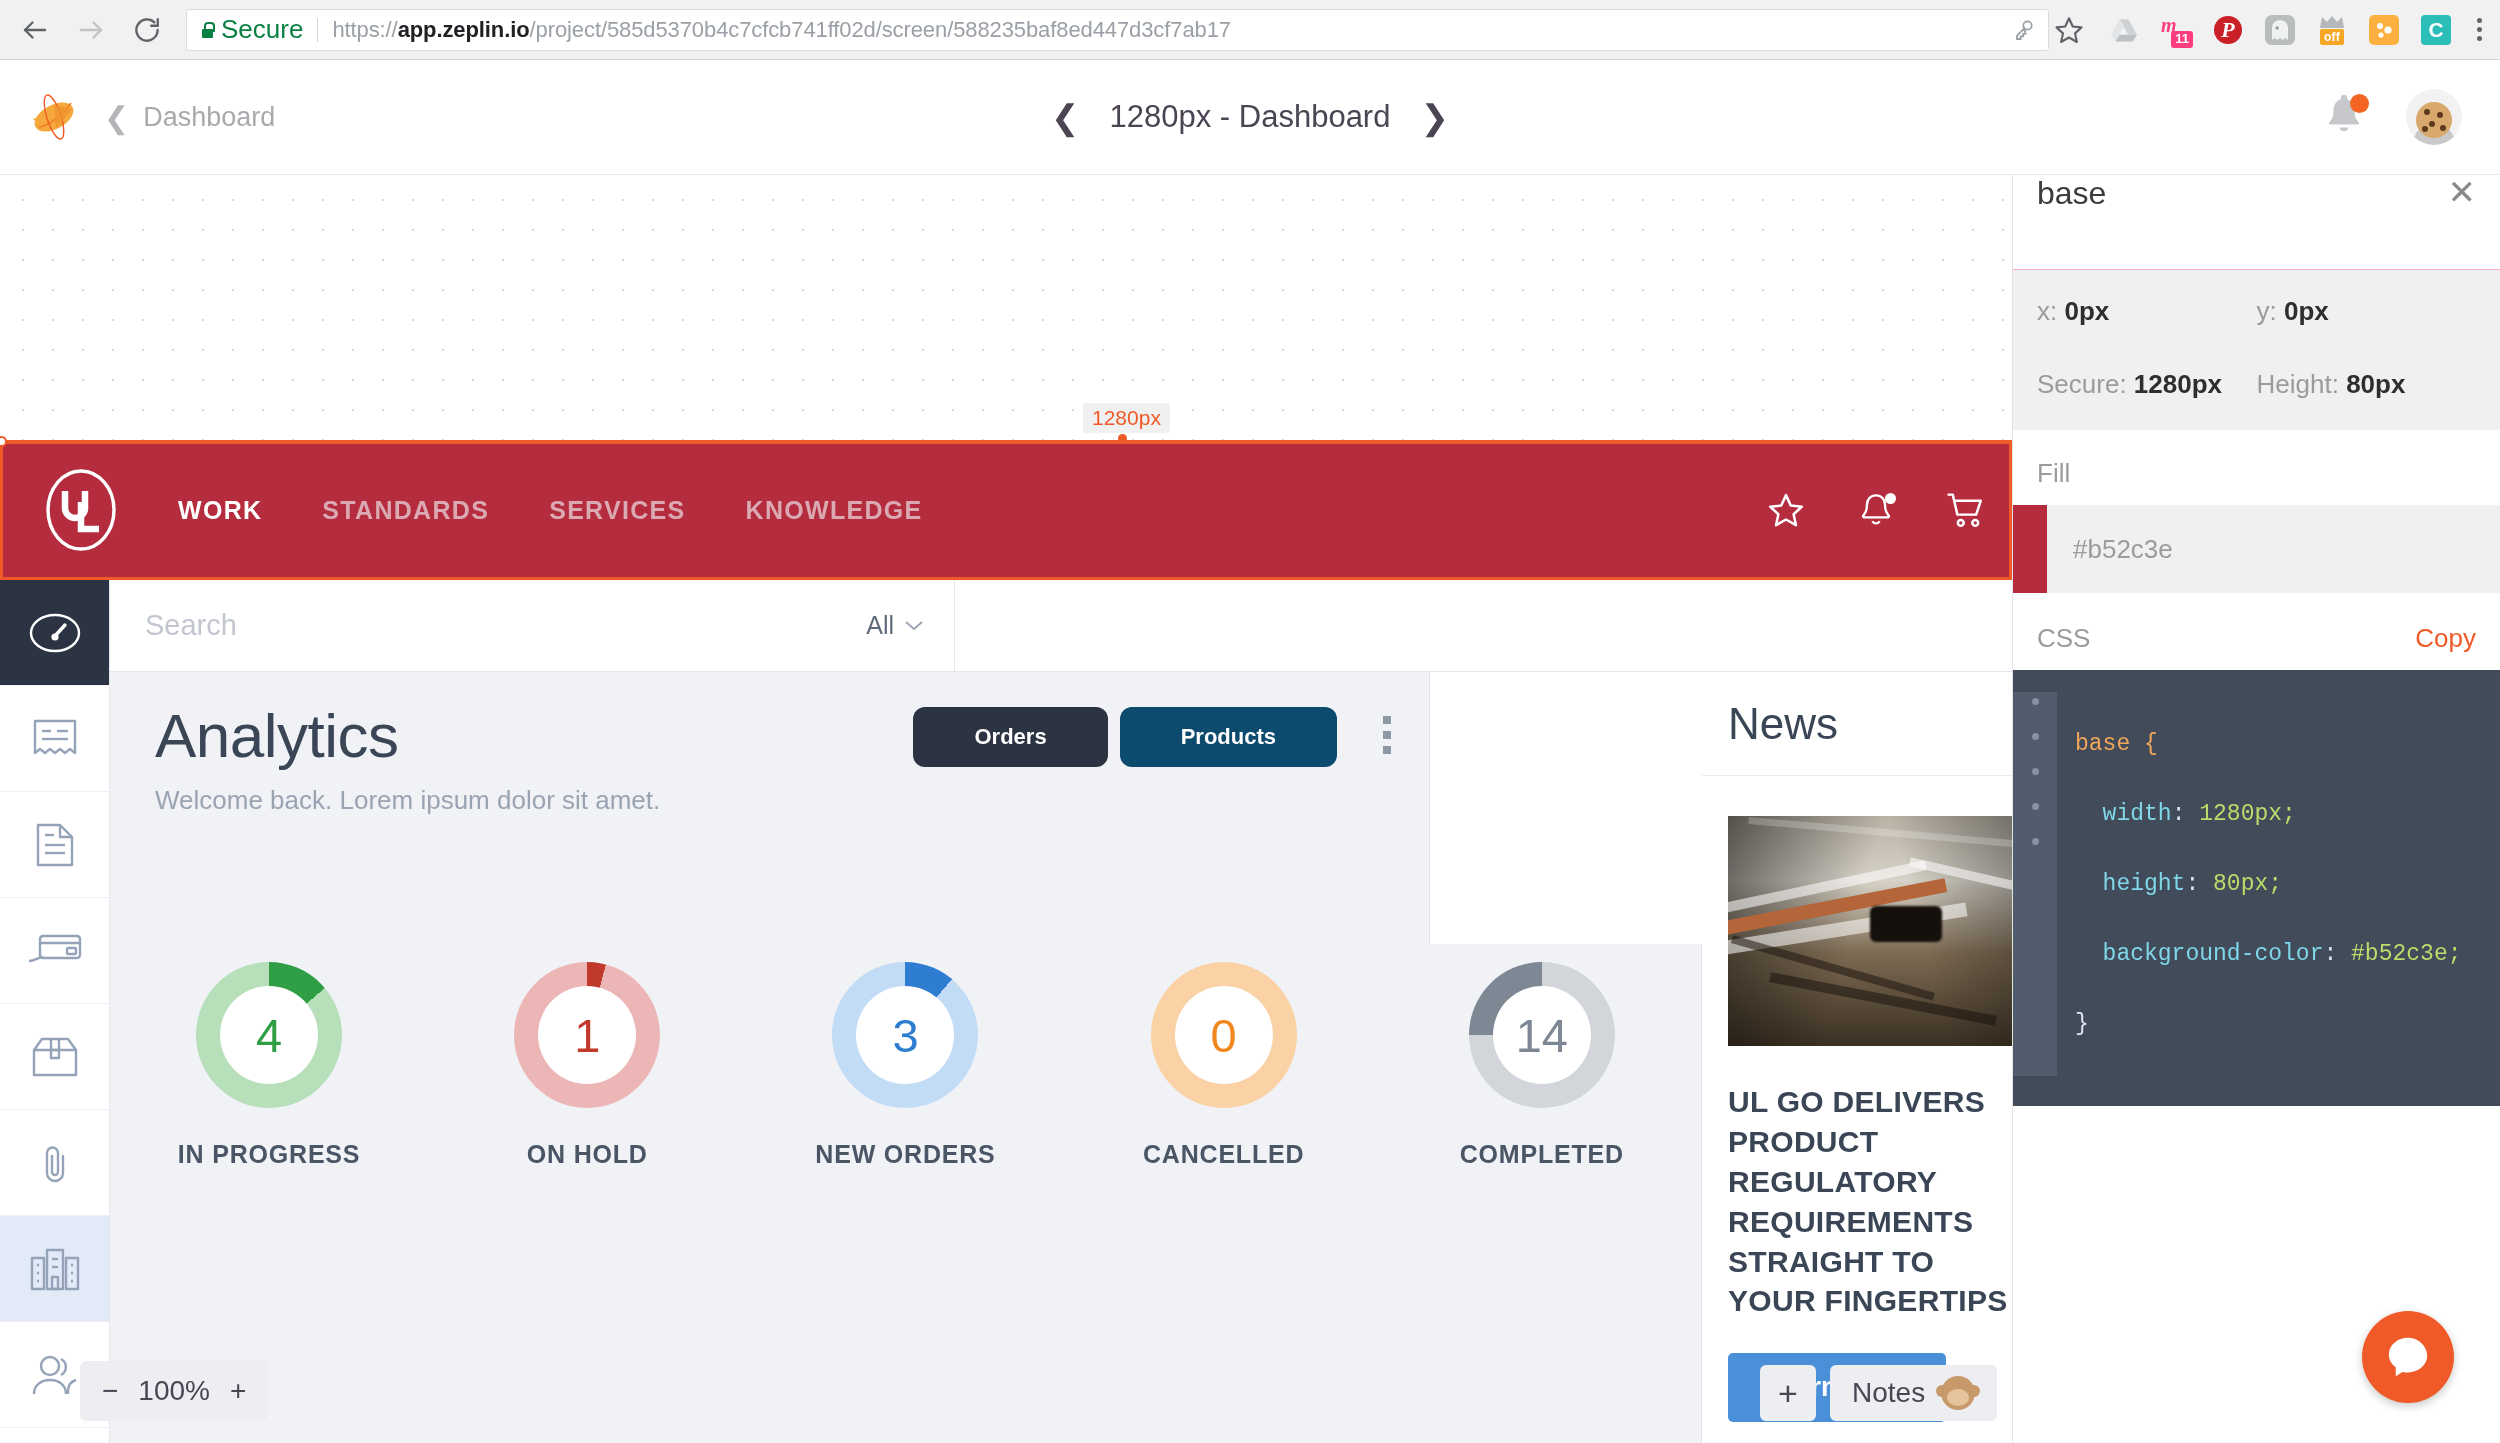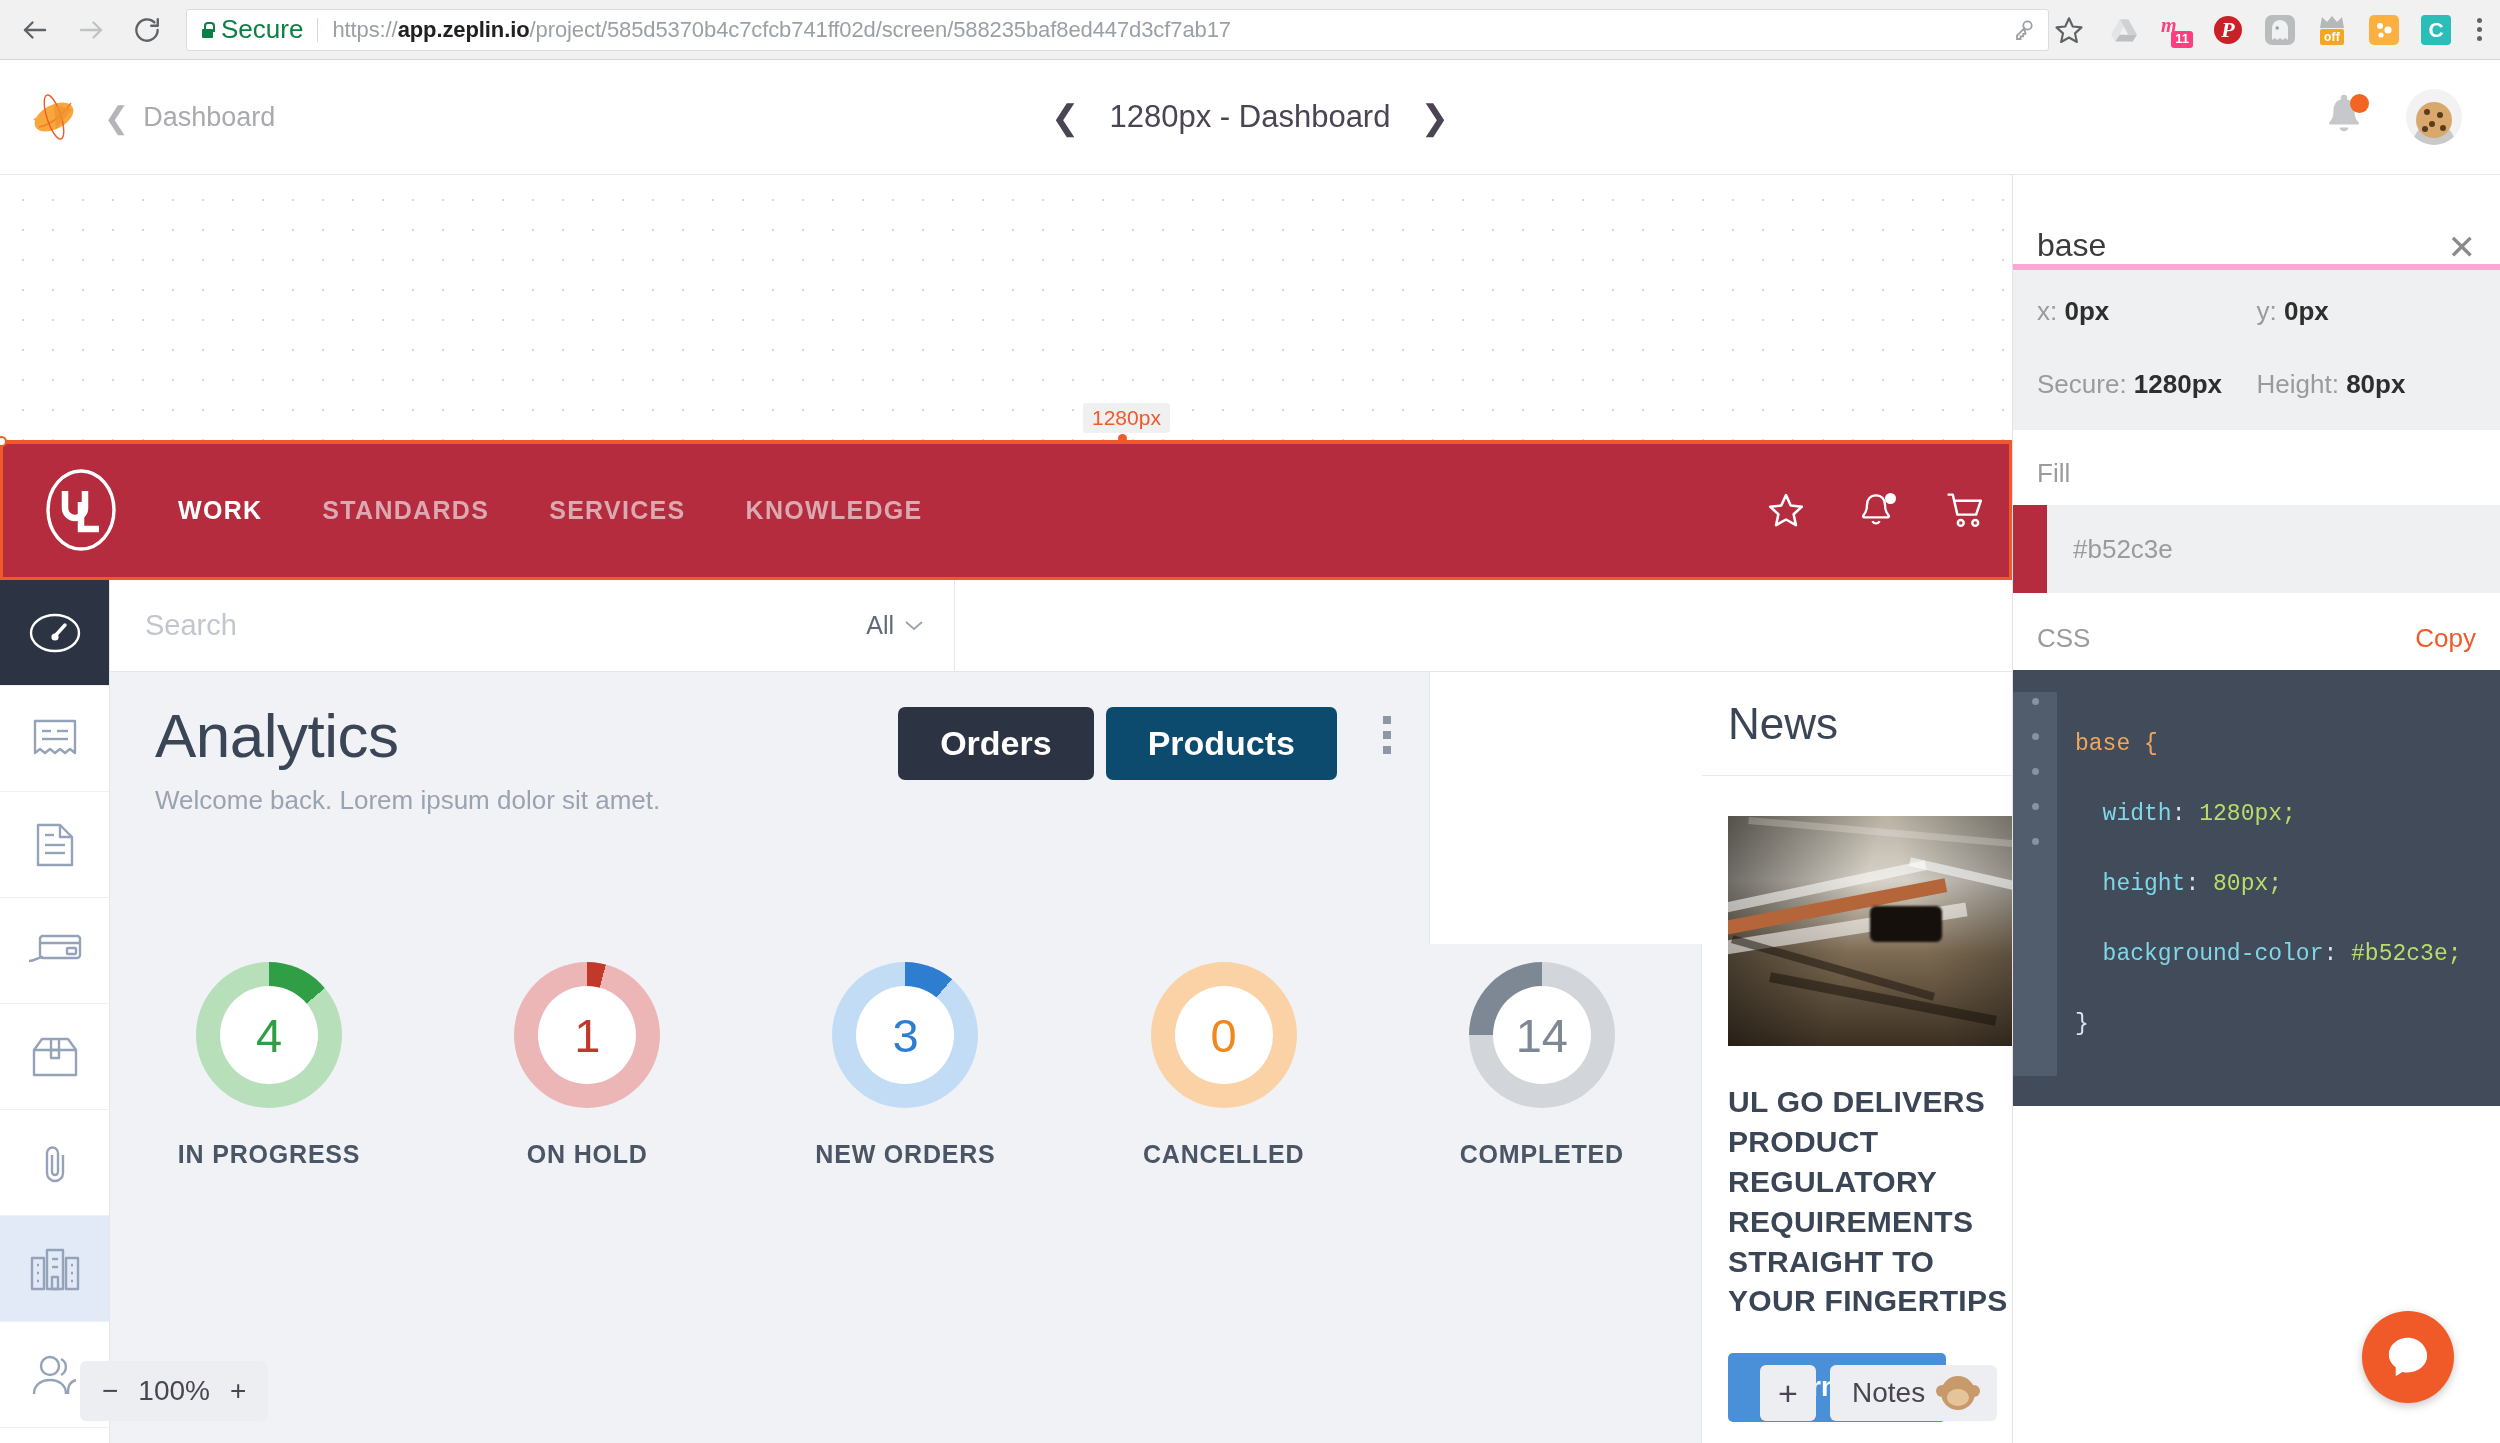--- a/index.html
+++ b/index.html
@@ -153,22 +153,22 @@
                   border-right:1px solid #e3e6ec; justify-content:space-between; padding-right:30px; }
   .search-all { color:#5f6b7d; font-size:25px; display:flex; align-items:center; gap:10px; }
 
   
   .analytics { position:absolute; left:110px; top:232px; width:1320px; height:272px;
                background:#f0f2f6; border-right:1px solid #e3e6ec; }
   .an-title { position:absolute; left:45px; top:28px; font-size:62px; color:#3a4556;
               font-weight:400; letter-spacing:-0.5px; }
   .an-sub { position:absolute; left:45px; top:113px; font-size:26px; color:#9aa3b2; }
   .seg { position:absolute; right:92px; top:35px; display:flex; gap:12px; }
-  .seg button { border:none; cursor:pointer; font-size:34px; font-weight:700;
-                padding:17px 42px; border-radius:7px; color:#fff; font-family:"Liberation Sans",sans-serif; }
+  .seg button { border:none; cursor:pointer; font-size:22px; font-weight:700;
+                padding:17px 61px; border-radius:12px; color:#fff; font-family:"Liberation Sans",sans-serif; }
   .seg .orders { background:#2c3444; }
   .seg .products { background:#0c4a6e; }
   .kebab { position:absolute; right:38px; top:44px; display:flex; flex-direction:column; gap:7px; }
   .kebab i { width:8px; height:8px; background:#8d97a6; display:block; }
 
   
   .donuts { position:absolute; left:110px; top:504px; width:1592px; height:500px;
             background:#f0f2f6; border-right:1px solid #e3e6ec; display:flex;
             justify-content:space-around; align-items:flex-start; padding-top:18px; }
   .donut-cell { width:260px; text-align:center; }
@@ -222,22 +222,22 @@
                   top:4px; }
 
   
   .intercom { position:absolute; right:46px; bottom:40px; width:92px; height:92px;
               border-radius:50%; background:#f05a28; display:flex; align-items:center;
               justify-content:center; z-index:9; box-shadow:0 3px 10px rgba(0,0,0,0.22); }
 
   
   .inspector { position:absolute; right:0; top:175px; width:488px; height:1268px;
                background:#fff; border-left:1px solid #e3e3e3; }
-  .insp-head { height:95px; display:flex; align-items:flex-end; padding:0 24px;
-               border-bottom:6px solid #f9a8d4; }
+  .insp-head { height:95px; display:flex; align-items:flex-start; padding:0 24px;
+               border-bottom:1px solid #f9a8d4; }
   .insp-name { font-size:32px; color:#3c3c3c; }
   .insp-close { margin-left:auto; font-size:34px; color:#8a8a8a; cursor:pointer; line-height:1; }
   .insp-box { background:#eef0f1; margin:0; padding: 26px 24px 30px; }
   .insp-grid { display:flex; }
   .insp-grid > div { flex:1; font-size:26px; }
   .insp-grid .k { color:#9b9b9b; }
   .insp-grid .v { color:#2e2e2e; font-weight:700; }
   .insp-row2 { margin-top: 42px; }
   .insp-section-label { padding: 28px 24px 16px; font-size:26px; color:#9b9b9b; }
   .fill-row { display:flex; align-items:stretch; background:#eef0f1; height:88px; }

